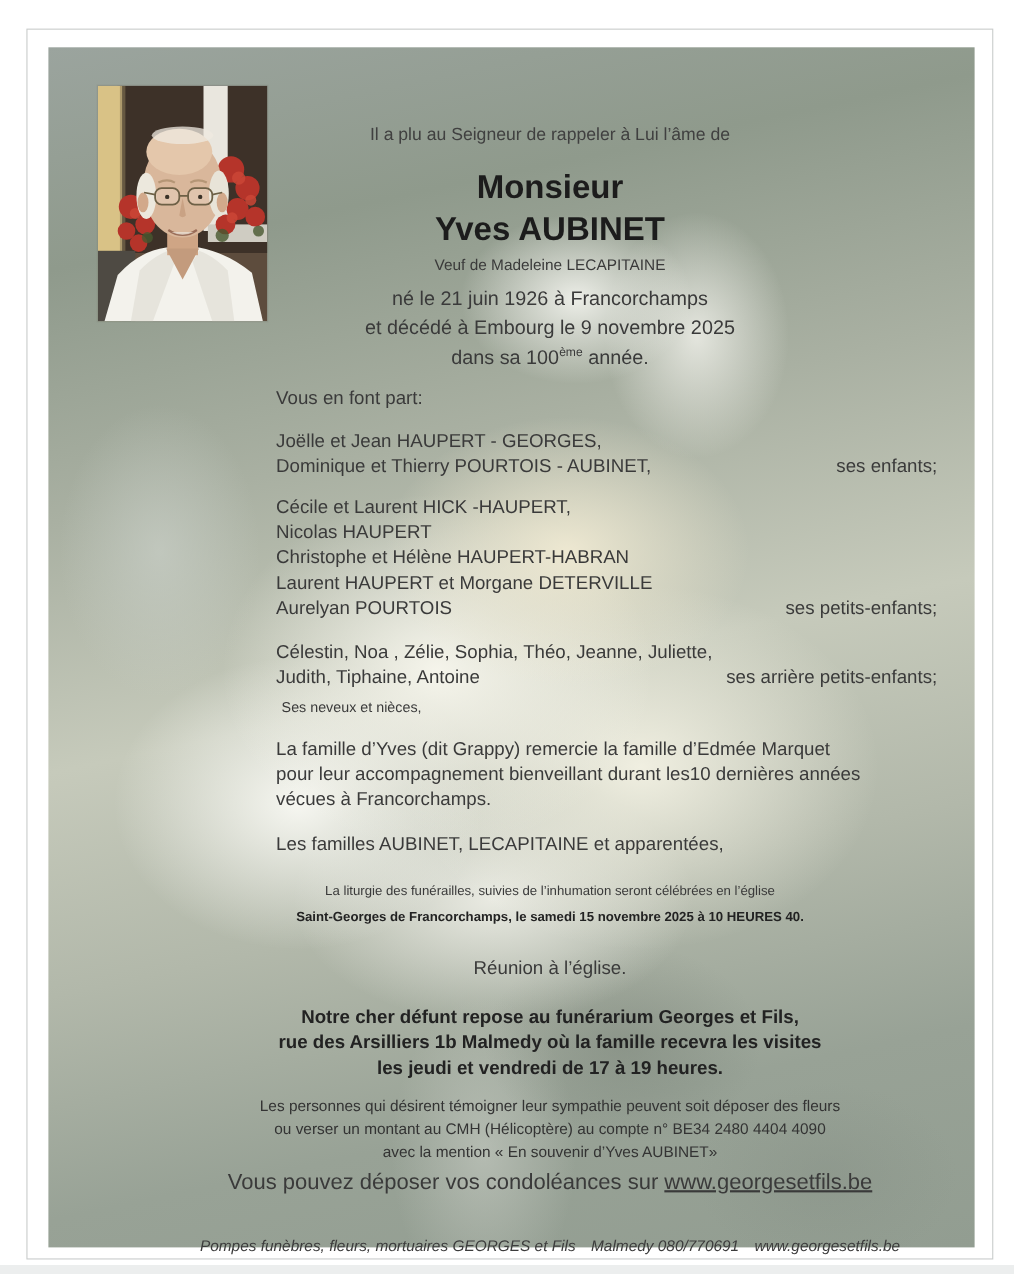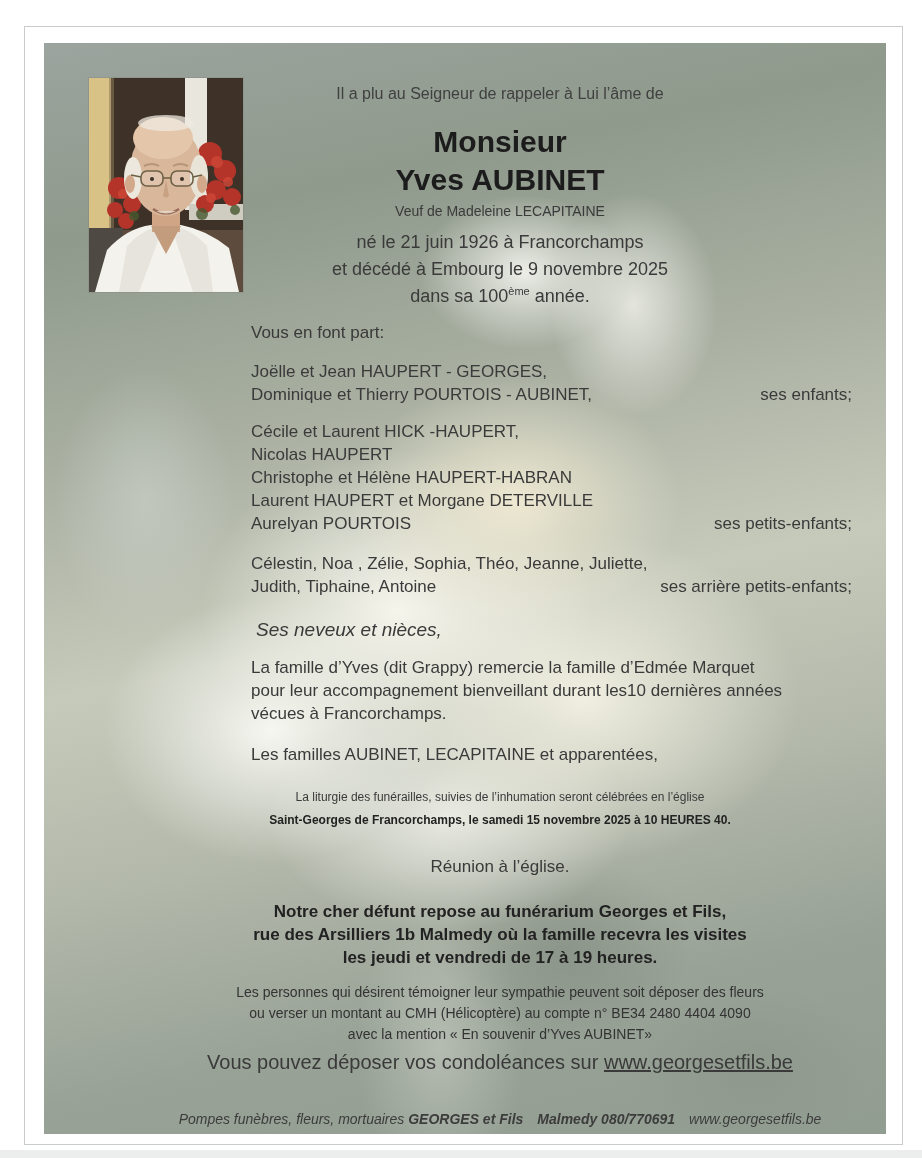--- a/index.html
+++ b/index.html
@@ -32,47 +32,47 @@
 
   
   .portrait { position:absolute; left:45px; top:35px; width:154px; height:214px; box-shadow:0 0 0 1px rgba(120,120,110,0.25); }
   .portrait svg { display:block; width:100%; height:100%; }
 
   
   .text-col { position:absolute; left:70px; top:0; width:772px; color:#3a3a3a; }
   .centered { text-align:center; }
   .indented { margin-left:137px; margin-right:34px; }
 
-  .intro { padding-top:40px; font-size:16px; line-height:22px; color:#404040; }
+  .intro { padding-top:69px; font-size:16px; line-height:22px; color:#404040; }
   .title { margin-top:18px; font-size:30px; line-height:38px; font-weight:bold; color:#1c1c1c; }
   .deceased-name { font-size:30px; line-height:38px; font-weight:bold; color:#1c1c1c; }
   .subtitle { font-size:14px; line-height:24px; color:#3a3a3a; }
   .dates { margin-top:6px; font-size:18px; line-height:27px; color:#3a3a3a; }
   sup.age-sup { font-size:11px; vertical-align:super; line-height:0; }
 
   .lead { margin-top:11px; font-size:17px; line-height:23px; }
   .names-group { font-size:17px; line-height:23px; }
   .g1 { margin-top:16px; } .g2 { margin-top:14px; } .g3 { margin-top:17px; }
   .name-row { display:flex; }
   .relation { margin-left:auto; white-space:nowrap; }
-  .nephews { margin-top:20px; font-size:19px; line-height:23px; text-indent:5px;font-style:italic; }
+  .nephews { margin-top:4px; font-size:13px; line-height:23px; text-indent:5px; }
   .thanks { margin-top:15px; font-size:17px; line-height:23px; }
   .families { margin-top:18px; font-size:17px; line-height:23px; }
 
   .liturgy { margin-top:20px; font-size:12px; line-height:23px; }
   .liturgy .bold-line { font-weight:bold; color:#222; }
   .meeting { margin-top:23px; font-size:17px; line-height:23px; }
   .repose { margin-top:22px; font-size:17px; line-height:23px; font-weight:bold; color:#222; }
 
   .sympathy { margin-top:13px; font-size:14px; line-height:21px; color:#333; }
   .condolences { margin-top:4px; font-size:20px; line-height:26px; color:#3a3a3a; }
   .condolences .link { text-decoration:underline; color:#3a3a3a; cursor:pointer; }
 
   .footer-line { margin-top:34px; font-size:14px; line-height:20px; font-style:italic; color:#3c3c3c; }
-  .footer-line .fb { font-weight:bold; }
+  .footer-line .fb { font-weight:normal; }
   .gap-left { margin-left:14px; }
 </style>
 </head>
 <body>
 
 <div class="page">
   <div class="card">
     <div class="bg">
 
       <div class="portrait">

